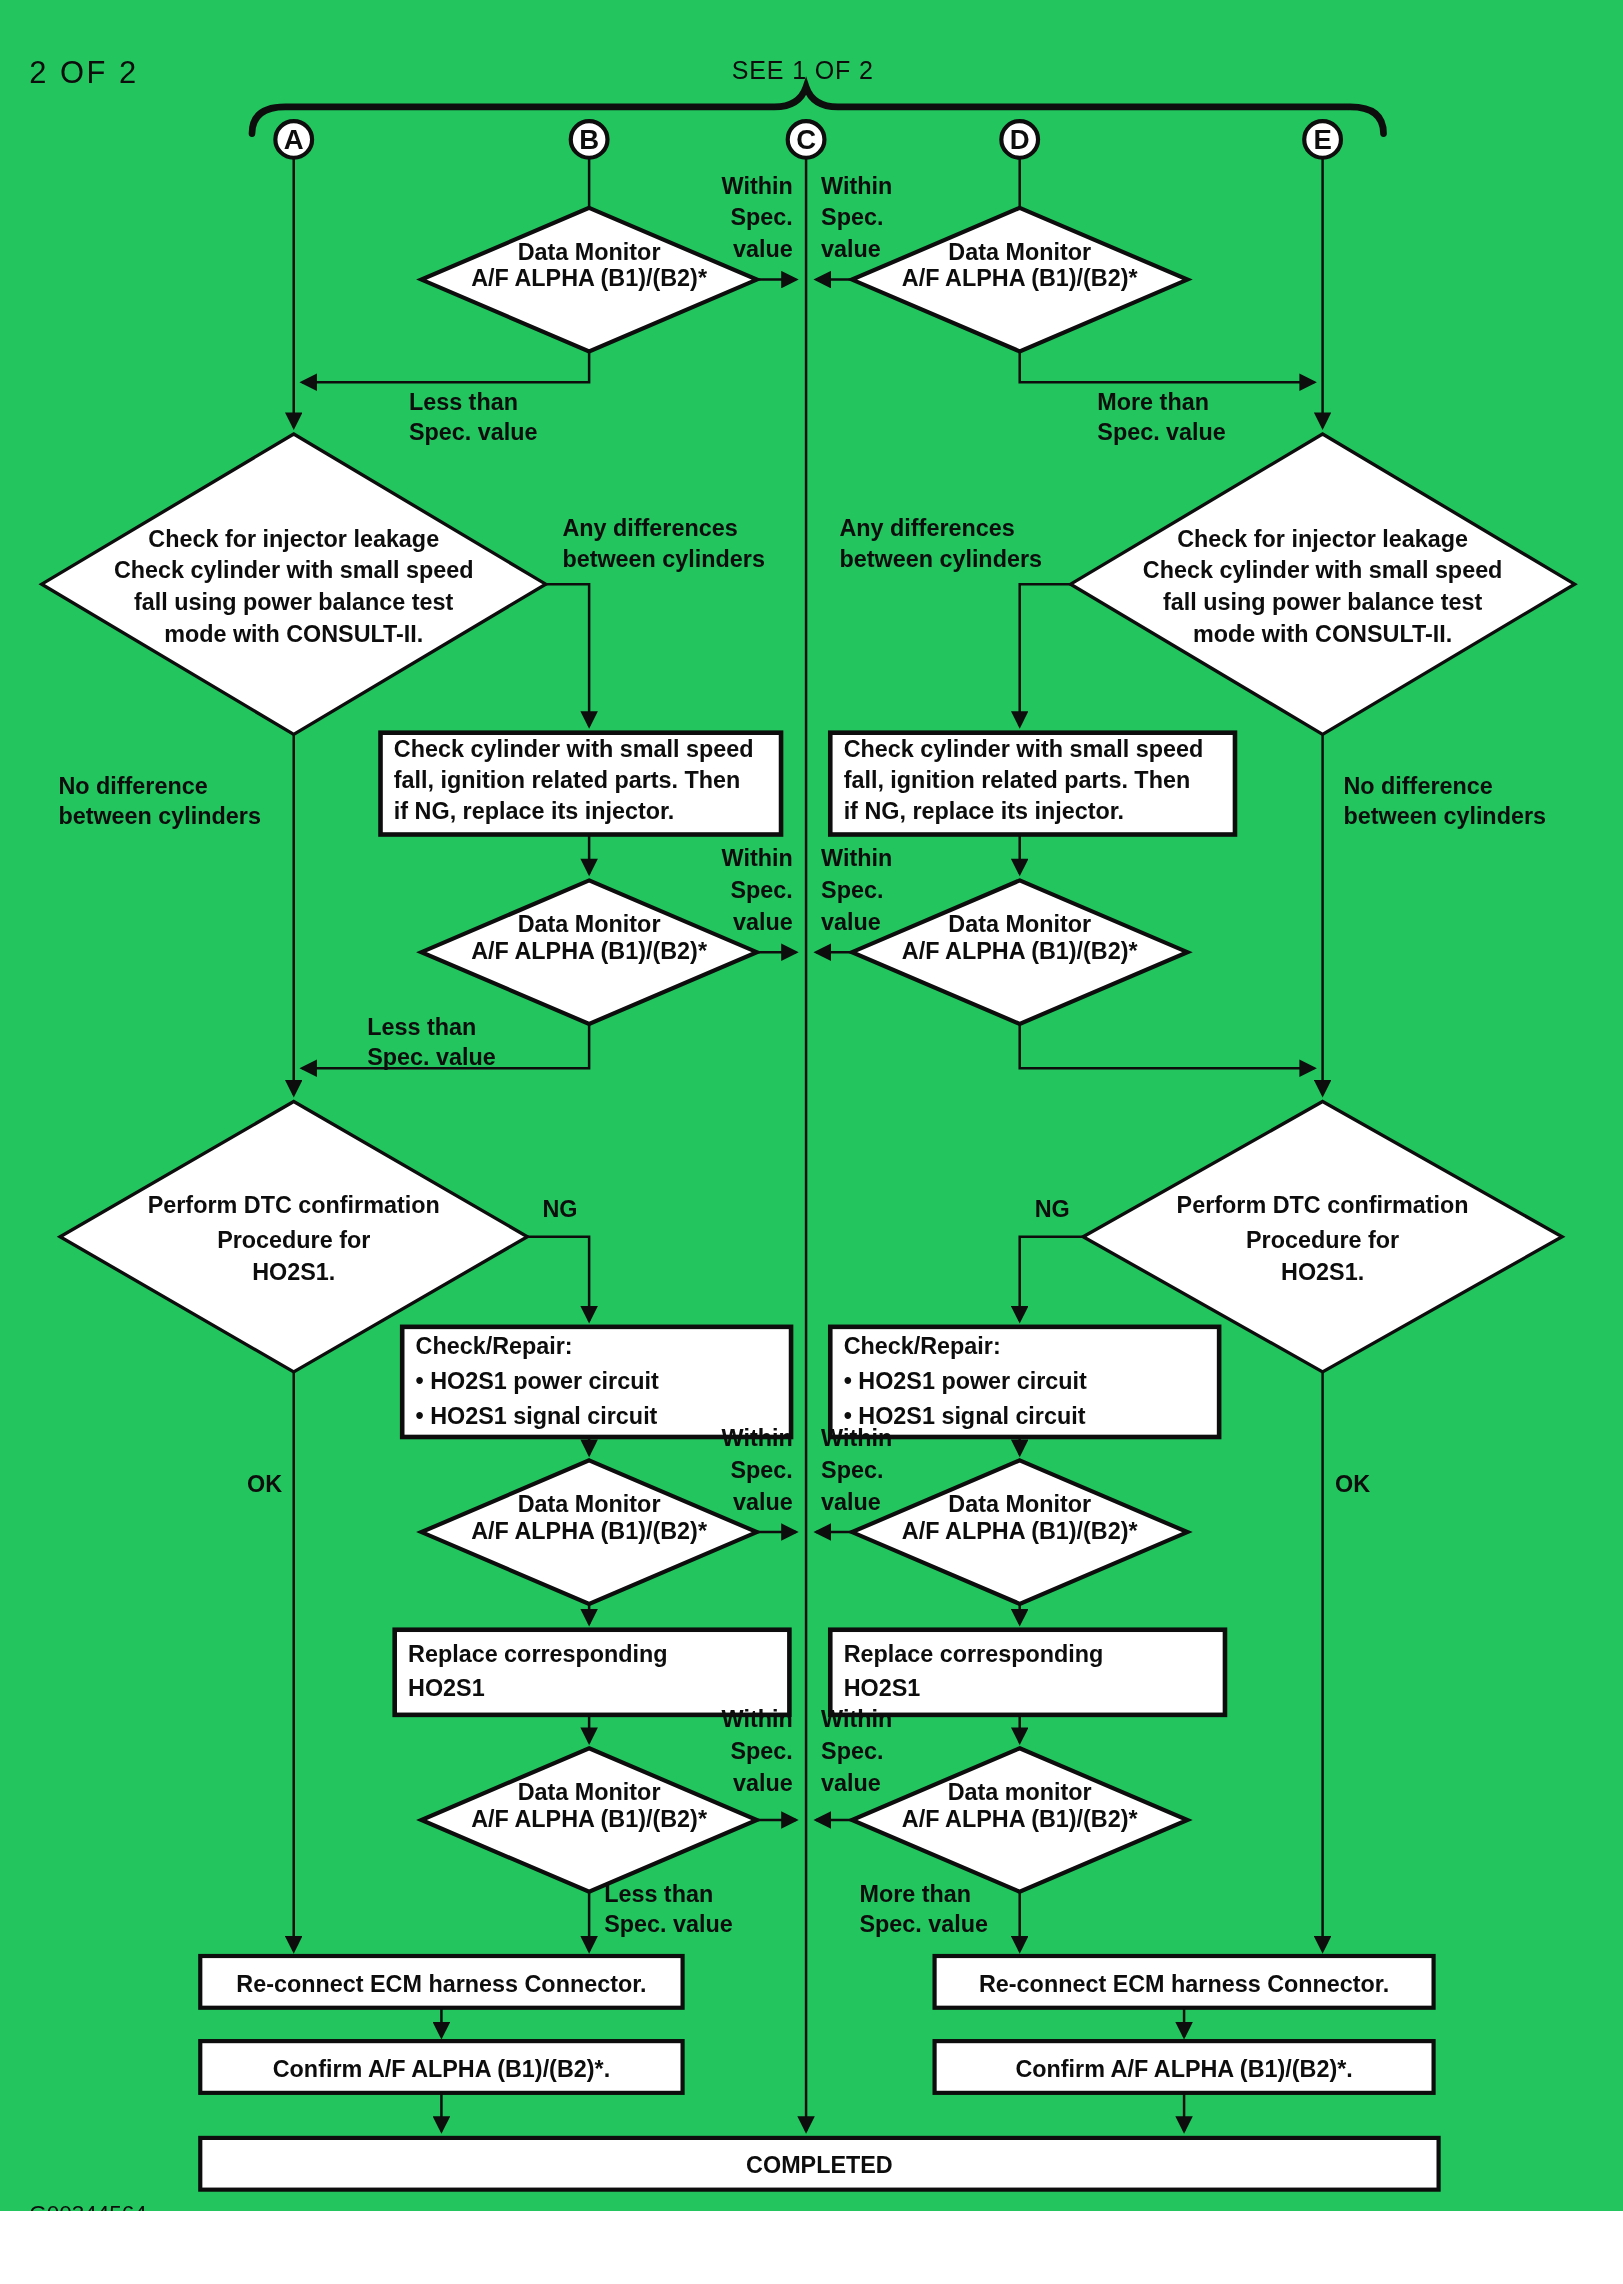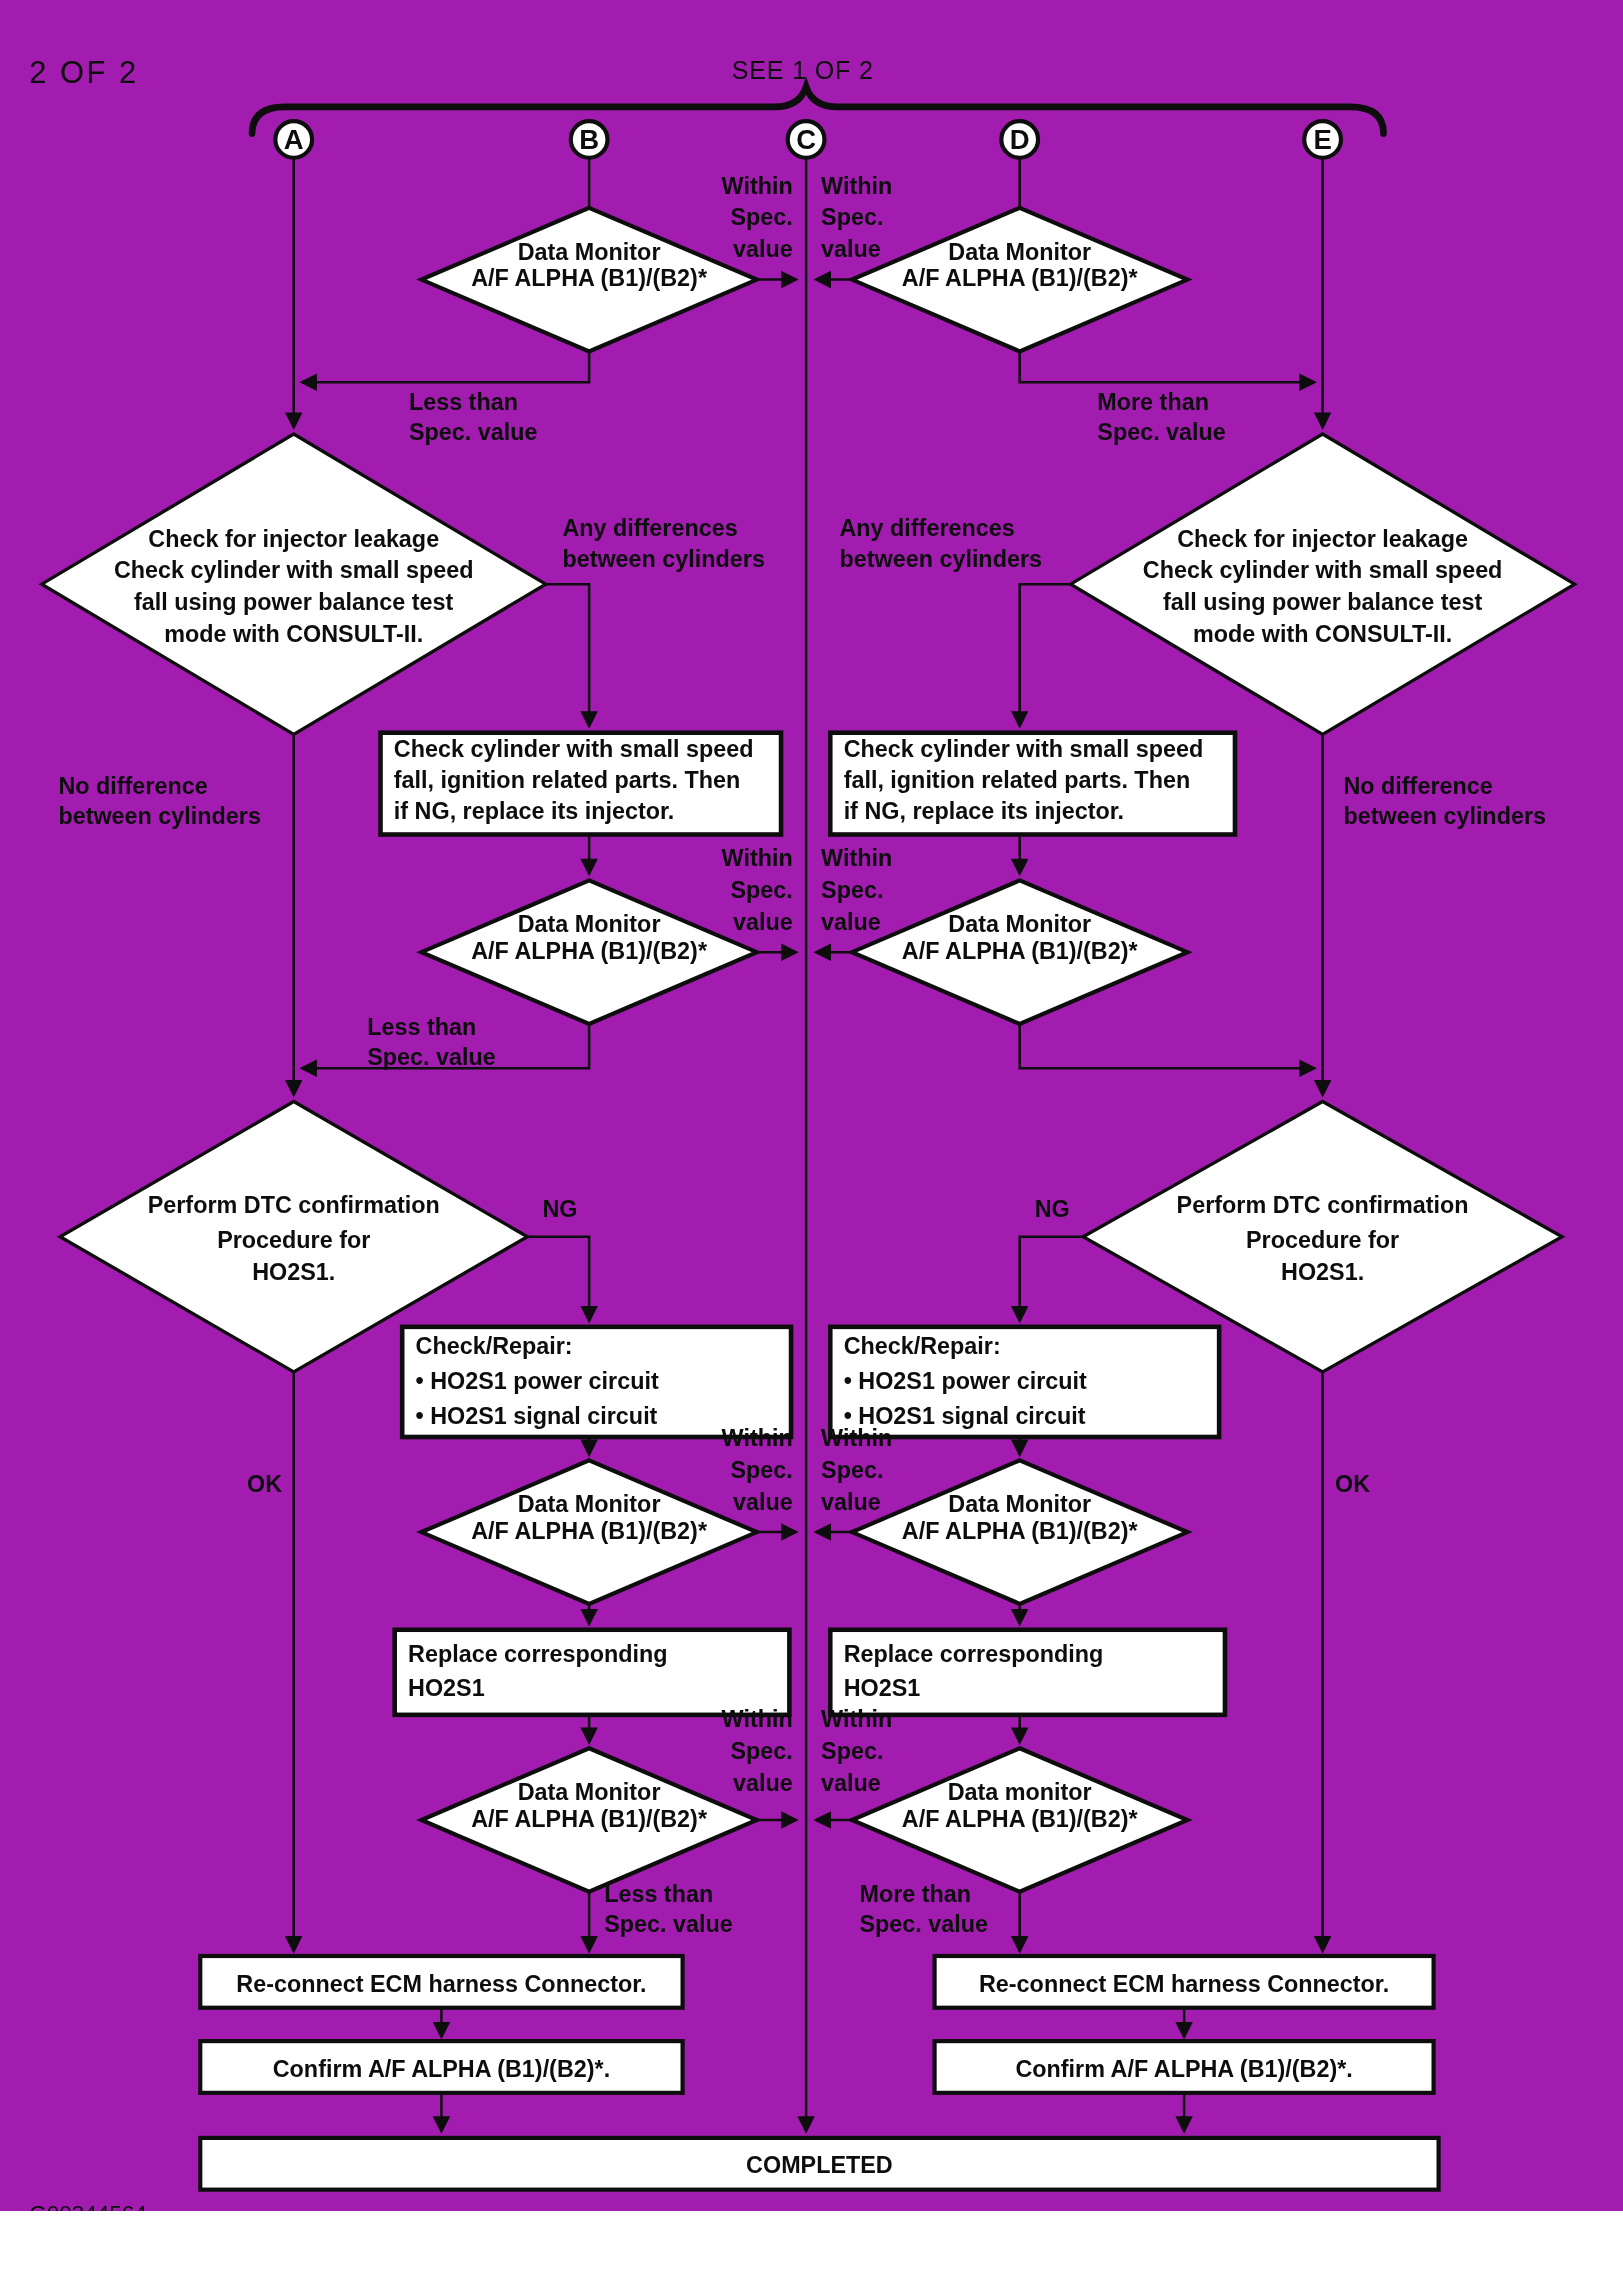--- a/index.html
+++ b/index.html
@@ -1,16 +1,16 @@
 <!DOCTYPE html>
 <html style="font-size:13.4px"><head>
 <meta charset="utf-8">
 <style>
   html,body{margin:0;padding:0;background:#ffffff;}
-  .sheet{width:1623px;height:2211px;position:relative;background:#a21caf;overflow:hidden;}
+  .sheet{width:1623px;height:2211px;position:relative;background:#22c55e;overflow:hidden;}
   svg{display:block;}
   text{font-family:"Liberation Sans","DejaVu Sans",sans-serif;fill:#0d0d0d;}
   .t{font-size:28px;font-weight:700;}
   .tc{text-anchor:middle;}
   .te{text-anchor:end;}
   .hdr{font-size:30px;font-weight:400;letter-spacing:1px;}
   .sheetlbl{font-size:37px;font-weight:400;letter-spacing:3px;}
   .circlbl{font-size:33px;font-weight:700;text-anchor:middle;}
   .figcode{font-size:27px;font-weight:400;}
   .ln{stroke:#0d0d0d;stroke-width:3;fill:none;}

